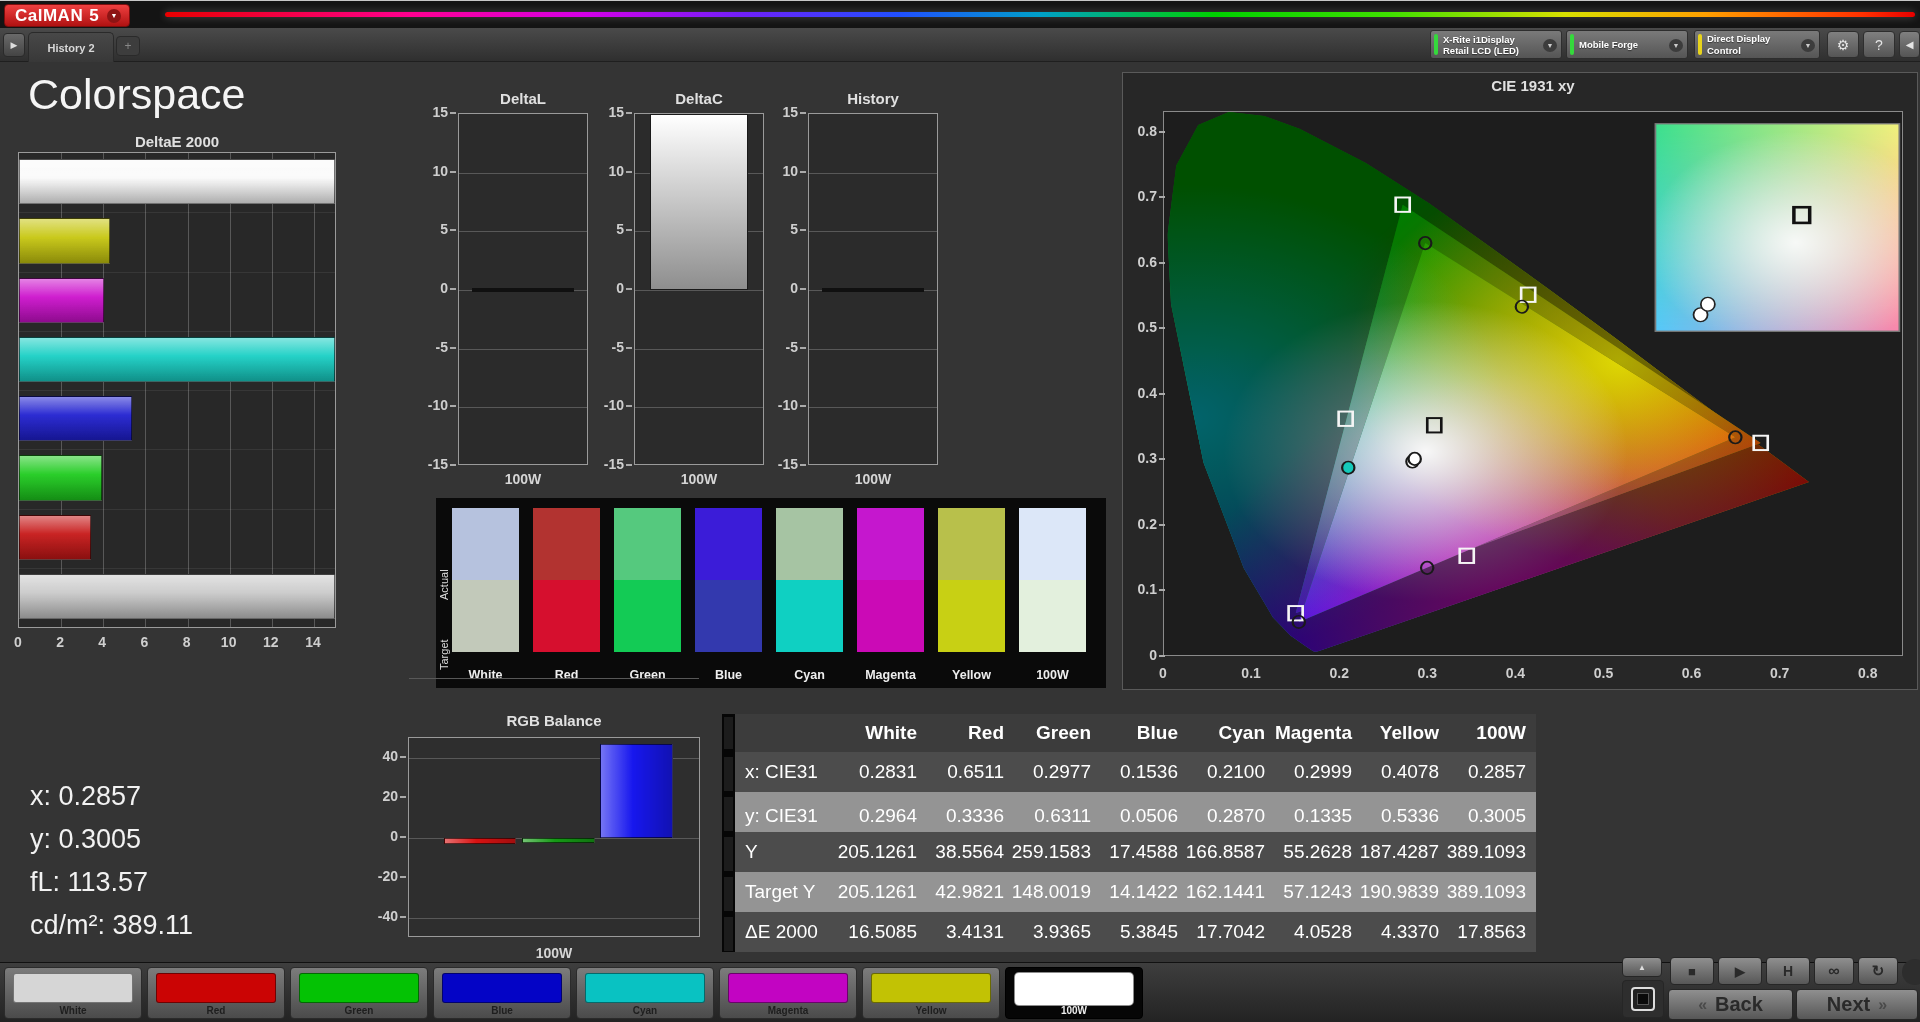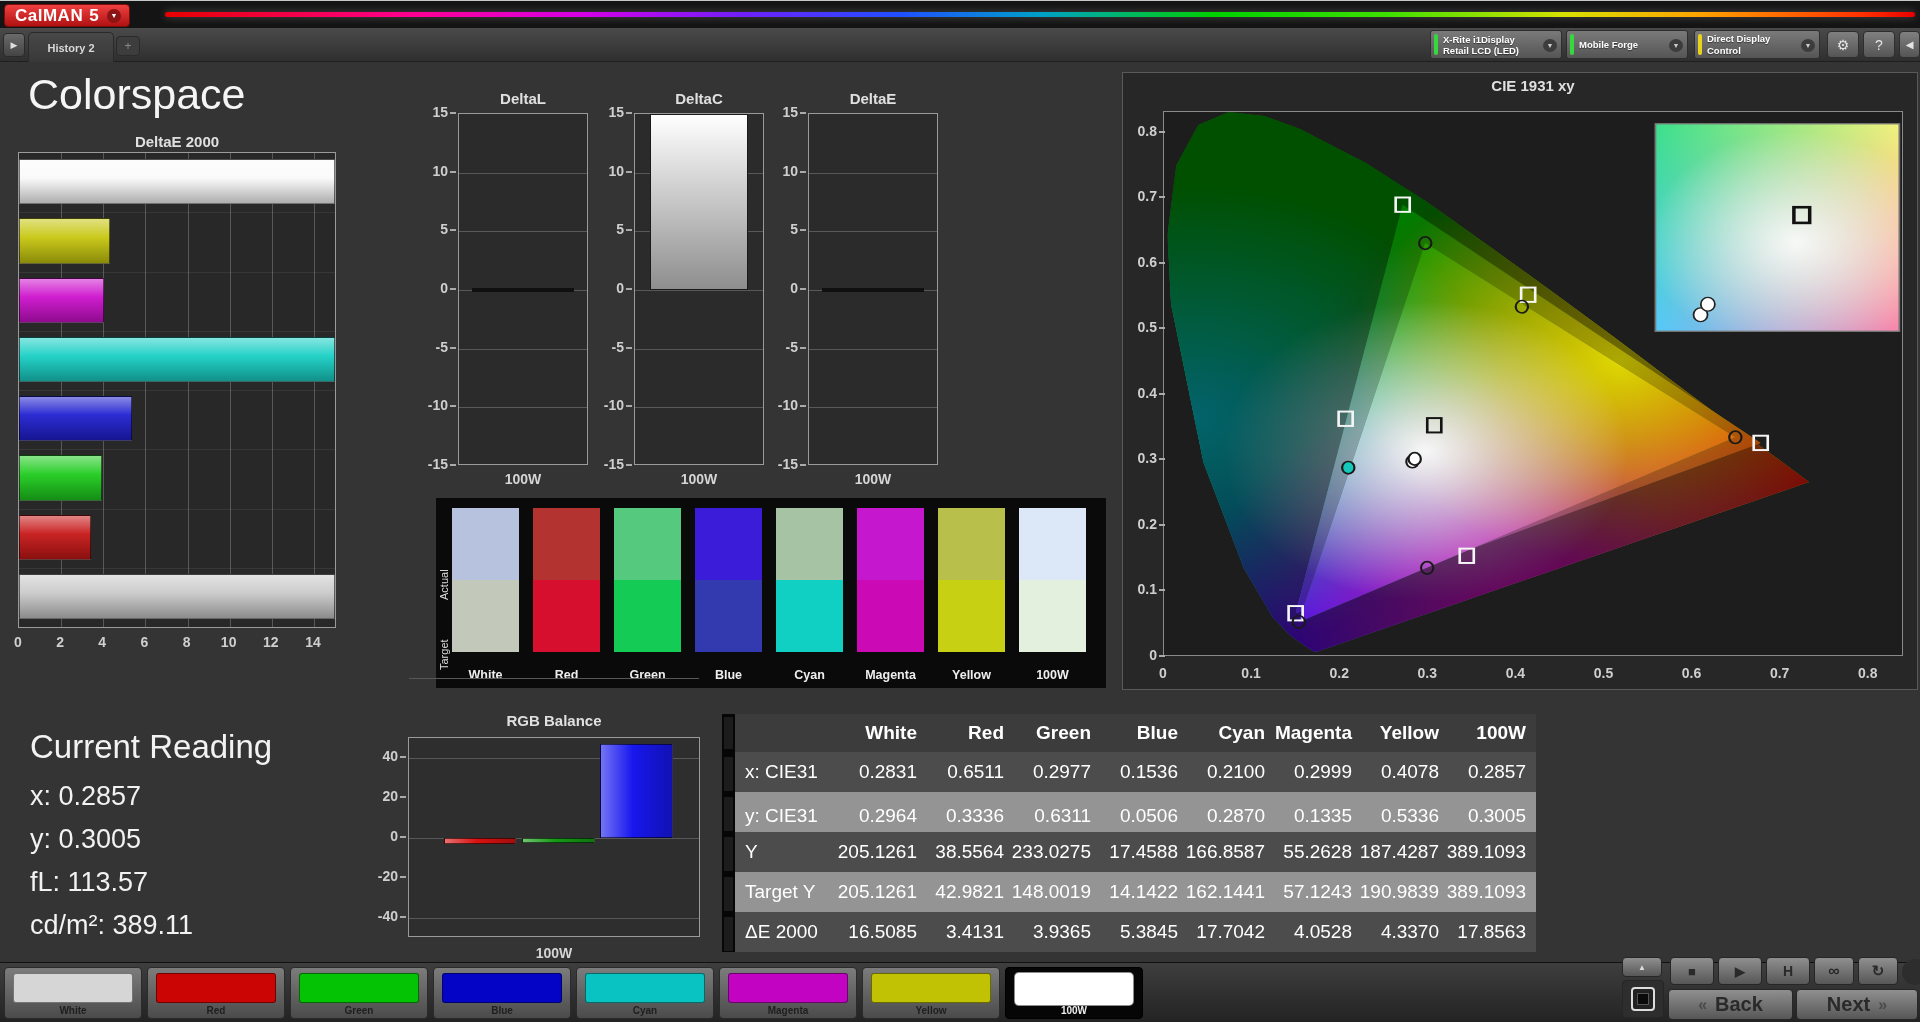--- a/index.html
+++ b/index.html
@@ -230,21 +230,21 @@
       <div class="tick tick-l" style="left: 590px; top: 456px;">-15</div>
       <div class="xlabel" style="left: 634px; top: 471px; width: 130px;">100W</div>
       <div class="plot" style="left: 634px; top: 113px; width: 130px; height: 352px; background: rgb(43, 43, 43);">
         <div class="hgrid" style="top: 58.6667px;"></div>
         <div class="hgrid" style="top: 117.333px;"></div>
         <div class="hgrid" style="top: 176px;"></div>
         <div class="hgrid" style="top: 234.667px;"></div>
         <div class="hgrid" style="top: 293.333px;"></div>
         <div class="grad-bar" style="left: 12%; width: 76%; top: 0px; height: 176px;"></div>
       </div>
-      <div class="chart-title" style="left: 808px; top: 90px; width: 130px;">DeltaE</div>
+      <div class="chart-title" style="left: 808px; top: 90px; width: 130px;">History</div>
       <div class="tick tick-l" style="left: 764px; top: 104px;">15</div>
       <div class="tick tick-l" style="left: 764px; top: 162.667px;">10</div>
       <div class="tick tick-l" style="left: 764px; top: 221.333px;">5</div>
       <div class="tick tick-l" style="left: 764px; top: 280px;">0</div>
       <div class="tick tick-l" style="left: 764px; top: 338.667px;">-5</div>
       <div class="tick tick-l" style="left: 764px; top: 397.333px;">-10</div>
       <div class="tick tick-l" style="left: 764px; top: 456px;">-15</div>
       <div class="xlabel" style="left: 808px; top: 471px; width: 130px;">100W</div>
       <div class="plot" style="left: 808px; top: 113px; width: 130px; height: 352px; background: rgb(43, 43, 43);">
         <div class="hgrid" style="top: 58.6667px;"></div>
@@ -425,21 +425,20 @@
         <div class="tick tick-b" style="left: 198.19px; top: 592px;">0.2</div>
         <div class="tick tick-b" style="left: 286.286px; top: 592px;">0.3</div>
         <div class="tick tick-b" style="left: 374.381px; top: 592px;">0.4</div>
         <div class="tick tick-b" style="left: 462.476px; top: 592px;">0.5</div>
         <div class="tick tick-b" style="left: 550.571px; top: 592px;">0.6</div>
         <div class="tick tick-b" style="left: 638.667px; top: 592px;">0.7</div>
         <div class="tick tick-b" style="left: 726.762px; top: 592px;">0.8</div>
       </div>
   </div>
 
-  <div class="cr-title" style="top: 728px;">Current Reading</div>
   <div class="cr-line" style="top:781px;">x: 0.2857</div>
   <div class="cr-line" style="top:824px;">y: 0.3005</div>
   <div class="cr-line" style="top:867px;">fL: 113.57</div>
   <div class="cr-line" style="top:910px;">cd/m²: 389.11</div>
 
   <div class="chart-title" style="left:408px;top:712px;width:292px;">RGB Balance</div>
   <div class="plot" id="rgb-plot" style="left:408px;top:737px;width:292px;height:200px;background:#2e2e2e;">
       <div class="hgrid" style="top: -60px;"></div>
       <div class="hgrid" style="top: 20px;"></div>
       <div class="hgrid" style="top: 100px;"></div>
@@ -497,21 +496,21 @@
         <div class="tcell">0.0506</div>
         <div class="tcell">0.2870</div>
         <div class="tcell">0.1335</div>
         <div class="tcell">0.5336</div>
         <div class="tcell">0.3005</div>
       </div>
       <div class="trow r-dark" style="top: 118px; height: 40px;">
         <div class="tcell lab">Y</div>
         <div class="tcell">205.1261</div>
         <div class="tcell">38.5564</div>
-        <div class="tcell">233.0275</div>
+        <div class="tcell">259.1583</div>
         <div class="tcell">17.4588</div>
         <div class="tcell">166.8587</div>
         <div class="tcell">55.2628</div>
         <div class="tcell">187.4287</div>
         <div class="tcell">389.1093</div>
       </div>
       <div class="trow r-light" style="top: 158px; height: 40px;">
         <div class="tcell lab">Target Y</div>
         <div class="tcell">205.1261</div>
         <div class="tcell">42.9821</div>

